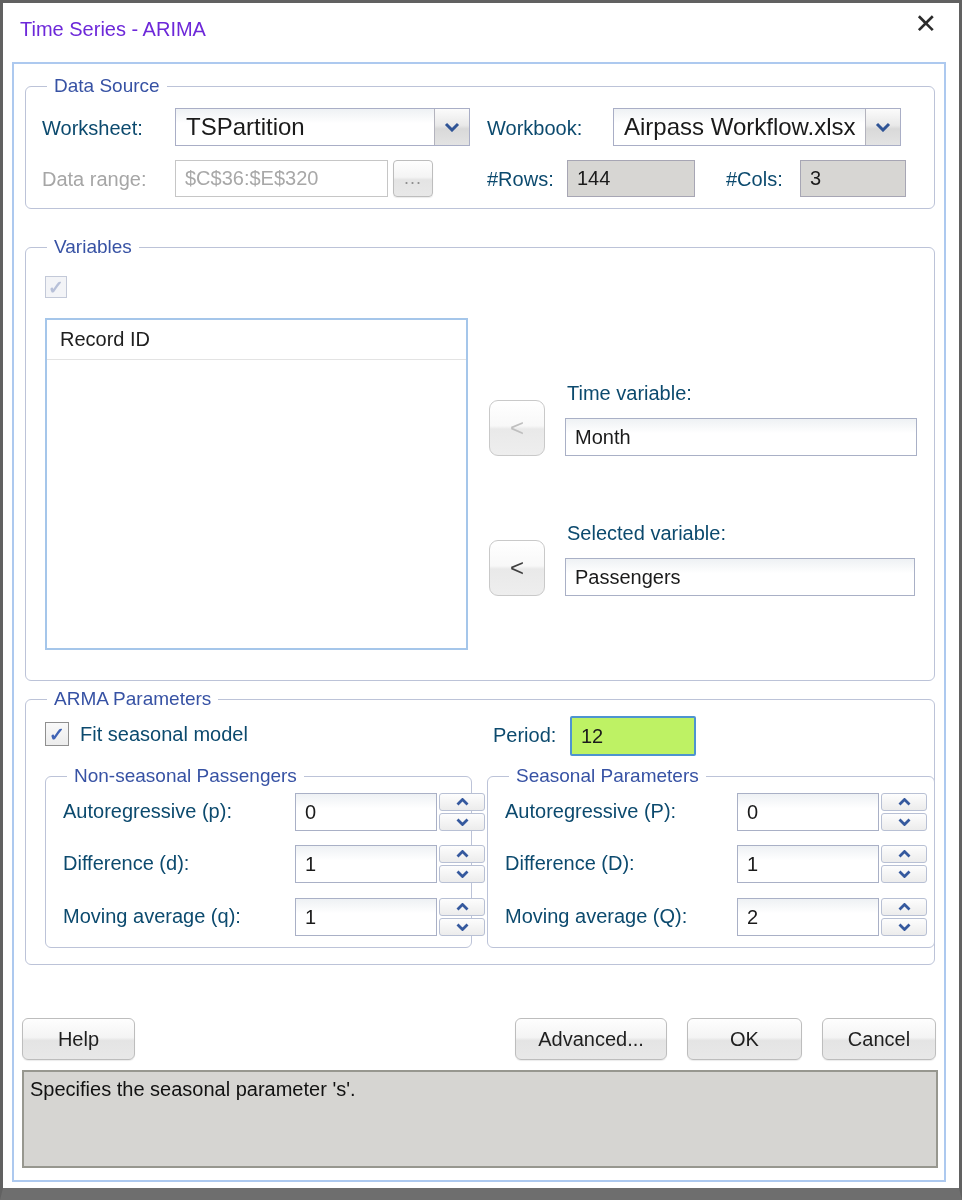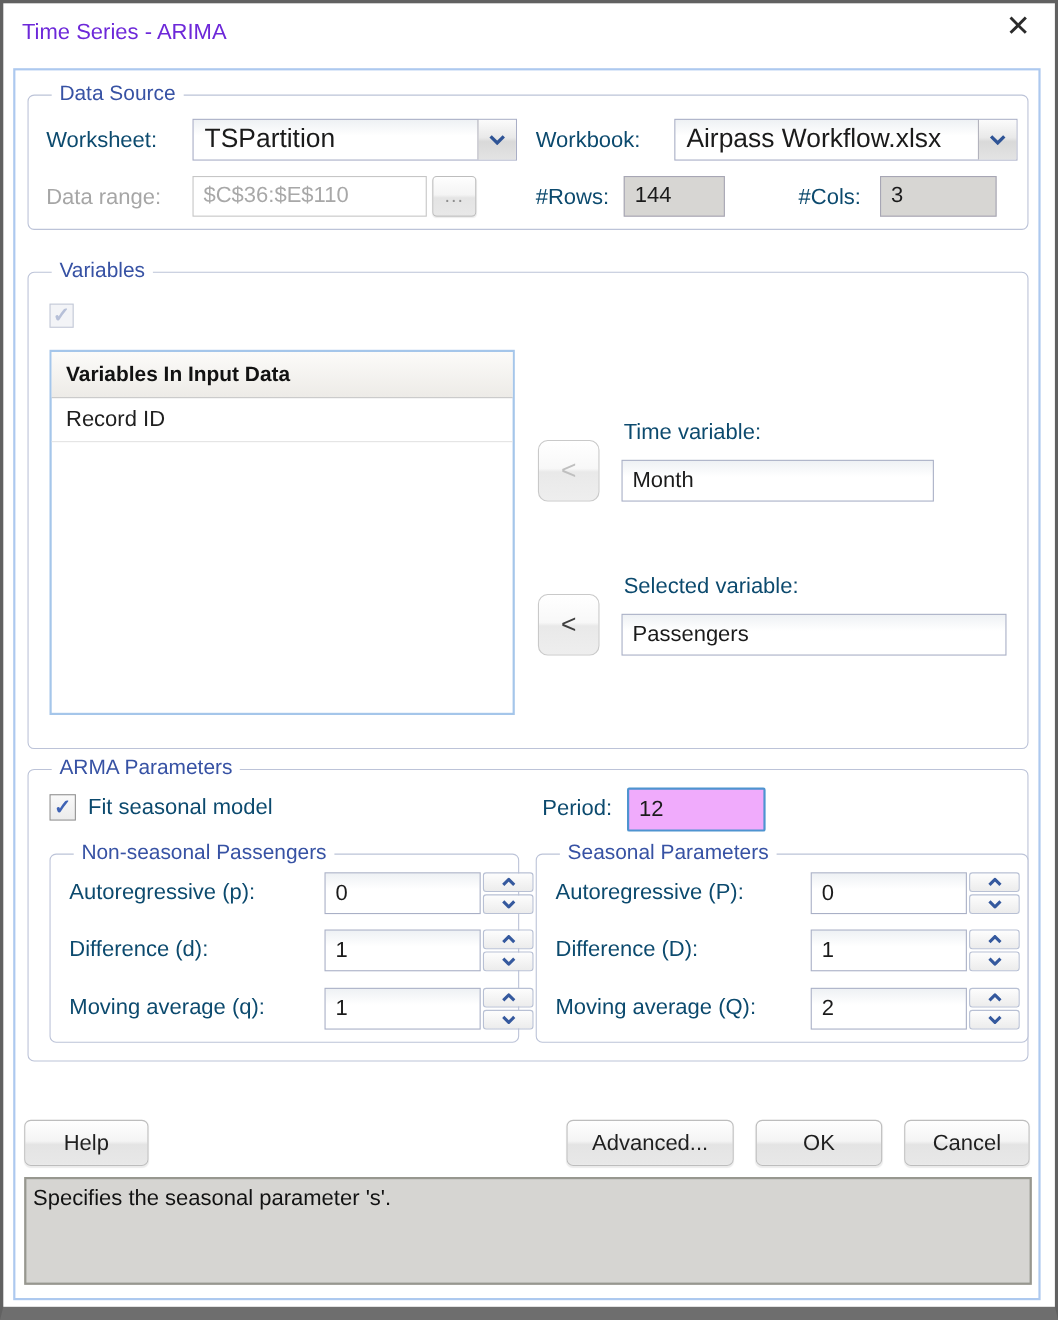--- a/index.html
+++ b/index.html
@@ -15,21 +15,21 @@
   .legend{position:absolute;top:-12px;left:21px;background:#fff;padding:0 7px;color:#3752a4;font-size:19px;white-space:nowrap;}
   .lbl{position:absolute;font-size:20px;color:#0c4a6e;white-space:nowrap;}
   .lbl.dim{color:#a6a6a6;}
   .field{
     position:absolute;box-sizing:border-box;background:linear-gradient(#eef1f4,#ffffff 40%);
     border:1px solid #a9b0c6;font-size:20px;color:#1b1b1b;
     display:flex;align-items:center;padding:0 9px;white-space:nowrap;overflow:hidden;
   }
   .field.gray{background:#d7d6d3;border-color:#a7a6b4;}
   .field.dim{background:#fff;border-color:#c6c6c6;color:#a8a8a8;}
-  .field.focus{border:2px solid #4e94d0;border-radius:2px;background:#f0abfc;}
+  .field.focus{border:2px solid #4e94d0;border-radius:2px;background:#bef264;}
   .combo{position:absolute;box-sizing:border-box;border:1px solid #a9aec6;background:linear-gradient(#eef1f4,#ffffff 40%);}
   .combo .val{position:absolute;left:10px;top:0;bottom:0;display:flex;align-items:center;font-size:24px;color:#1b1b1b;white-space:nowrap;}
   .combo-btn{position:absolute;right:0;top:0;bottom:0;width:34px;border-left:1px solid #b3b3bd;
     background:linear-gradient(#fbfbfb,#e9e9e9 45%,#d9d9d9 55%,#e3e3e3);display:flex;align-items:center;justify-content:center;}
   .btn{
     position:absolute;box-sizing:border-box;border:1px solid #bdbdbd;border-radius:6px;
     background:linear-gradient(180deg,#fefefe,#f4f4f4 46%,#e4e4e4 54%,#e8e8e8);
     display:flex;align-items:center;justify-content:center;font-size:20px;color:#1f1f1f;
     box-shadow:0 1px 1px rgba(0,0,0,.08);cursor:default;
   }
@@ -78,57 +78,56 @@
     <span class="combo-btn">
       <span>
         <svg width="16" height="10" viewBox="0 0 16 10">
             <path d="M2 2 L8 8 L14 2" stroke="#2f5496" stroke-width="3" fill="none"></path>
           </svg>
       </span>
     </span>
   </div>
 
   <div class="lbl" style="left:484px;top:114px;">Workbook:</div>
-  <div class="combo" style="left:610px;top:105px;width:312px;height:38px;">
+  <div class="combo" style="left:610px;top:105px;width:288px;height:38px;">
     <span class="val">Airpass Workflow.xlsx</span>
     <span class="combo-btn">
       <span>
         <svg width="16" height="10" viewBox="0 0 16 10">
             <path d="M2 2 L8 8 L14 2" stroke="#2f5496" stroke-width="3" fill="none"></path>
           </svg>
       </span>
     </span>
   </div>
 
   <div class="lbl dim" style="left:39px;top:165px;">Data range:</div>
-  <div class="field dim" style="left:172px;top:157px;width:213px;height:37px;">$C$36:$E$110</div>
+  <div class="field dim" style="left:172px;top:157px;width:213px;height:37px;">$C$36:$E$320</div>
   <div class="btn small-ellipsis" style="left:390px;top:157px;width:40px;height:37px;">...</div>
 
   <div class="lbl" style="left:484px;top:165px;">#Rows:</div>
-  <div class="field gray" style="left:564px;top:157px;width:92px;height:37px;">144</div>
+  <div class="field gray" style="left:564px;top:157px;width:128px;height:37px;">144</div>
 
   <div class="lbl" style="left:723px;top:165px;">#Cols:</div>
   <div class="field gray" style="left:797px;top:157px;width:106px;height:37px;">3</div>
 
   <div class="group" style="left:22px;top:244px;width:908px;height:432px;">
     <span class="legend">Variables</span>
   </div>
 
   <div class="cb dim" style="left:42px;top:273px;width:22px;height:22px;">
     <span class="mark">✓</span>
   </div>
 
   <div class="listbox" style="left:42px;top:315px;width:423px;height:332px;">
-    <div class="list-header">Variables In Input Data</div>
     <div class="list-item">Record ID</div>
   </div>
 
   <div class="move-btn disabled" style="left:486px;top:397px;">&lt;</div>
   <div class="lbl" style="left:564px;top:379px;">Time variable:</div>
-  <div class="field" style="left:562px;top:415px;width:284px;height:38px;">Month</div>
+  <div class="field" style="left:562px;top:415px;width:352px;height:38px;">Month</div>
 
   <div class="move-btn" style="left:486px;top:537px;">&lt;</div>
   <div class="lbl" style="left:564px;top:519px;">Selected variable:</div>
   <div class="field" style="left:562px;top:555px;width:350px;height:38px;">Passengers</div>
 
   <div class="group" style="left:22px;top:696px;width:908px;height:264px;">
     <span class="legend">ARMA Parameters</span>
   </div>
 
   <div class="cb" style="left:42px;top:719px;width:24px;height:24px;">

